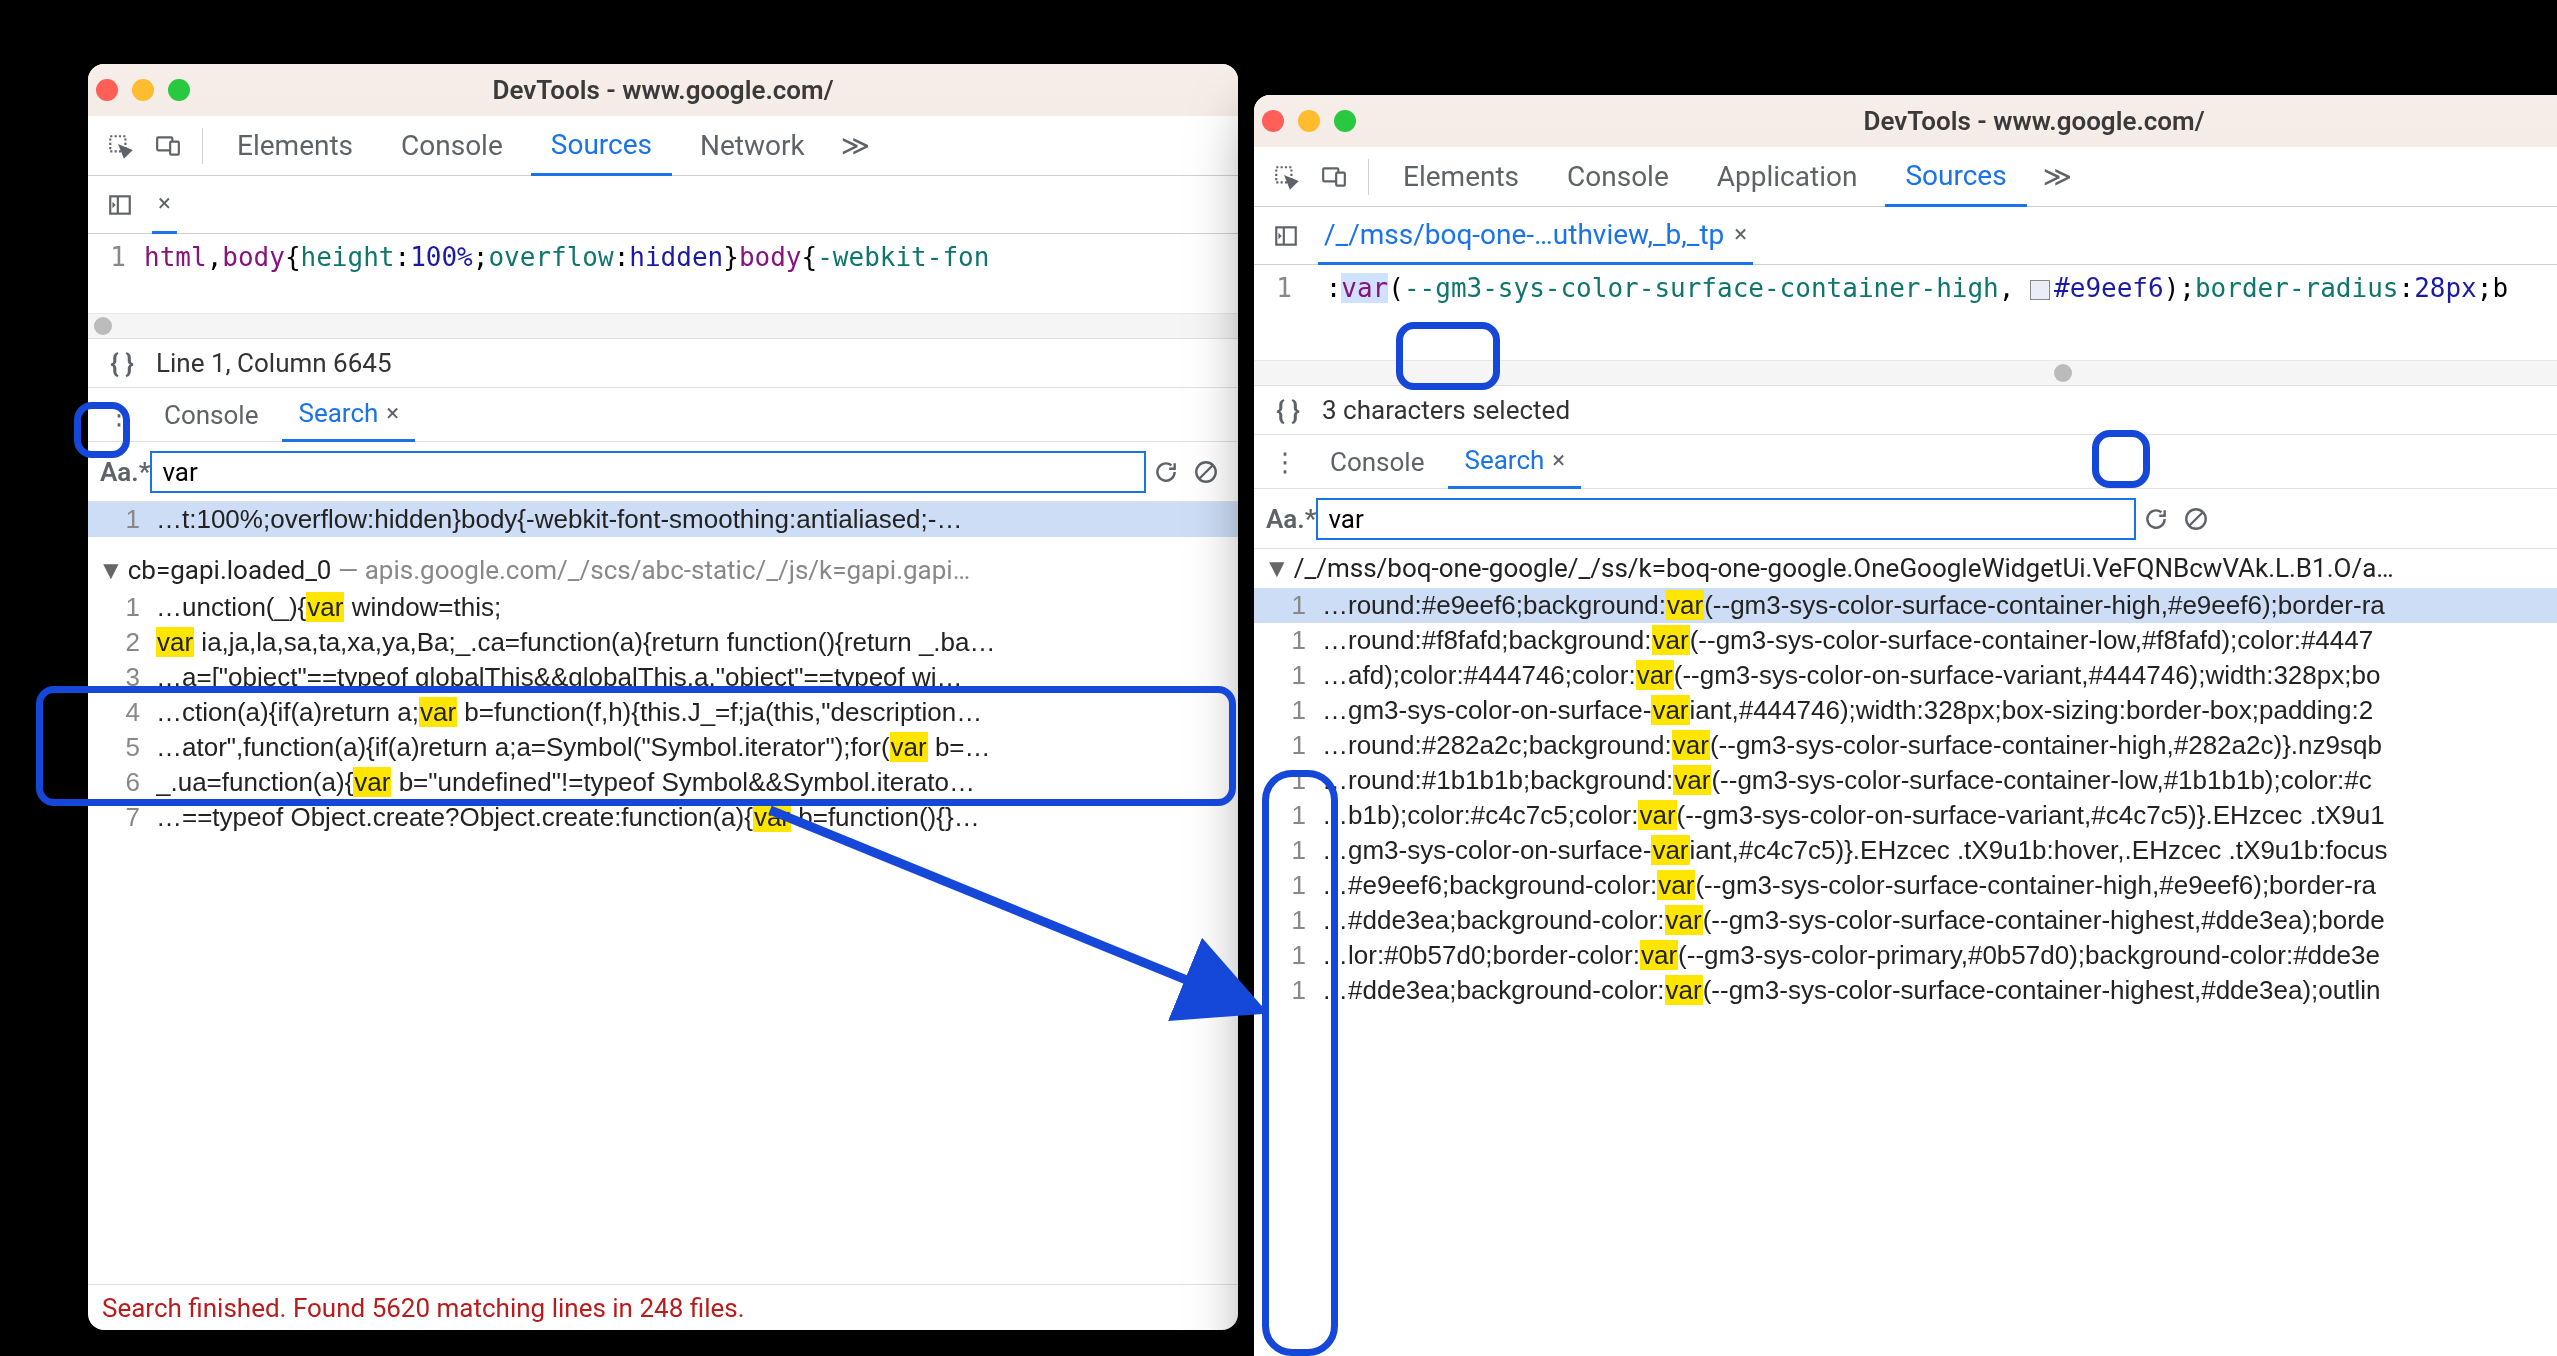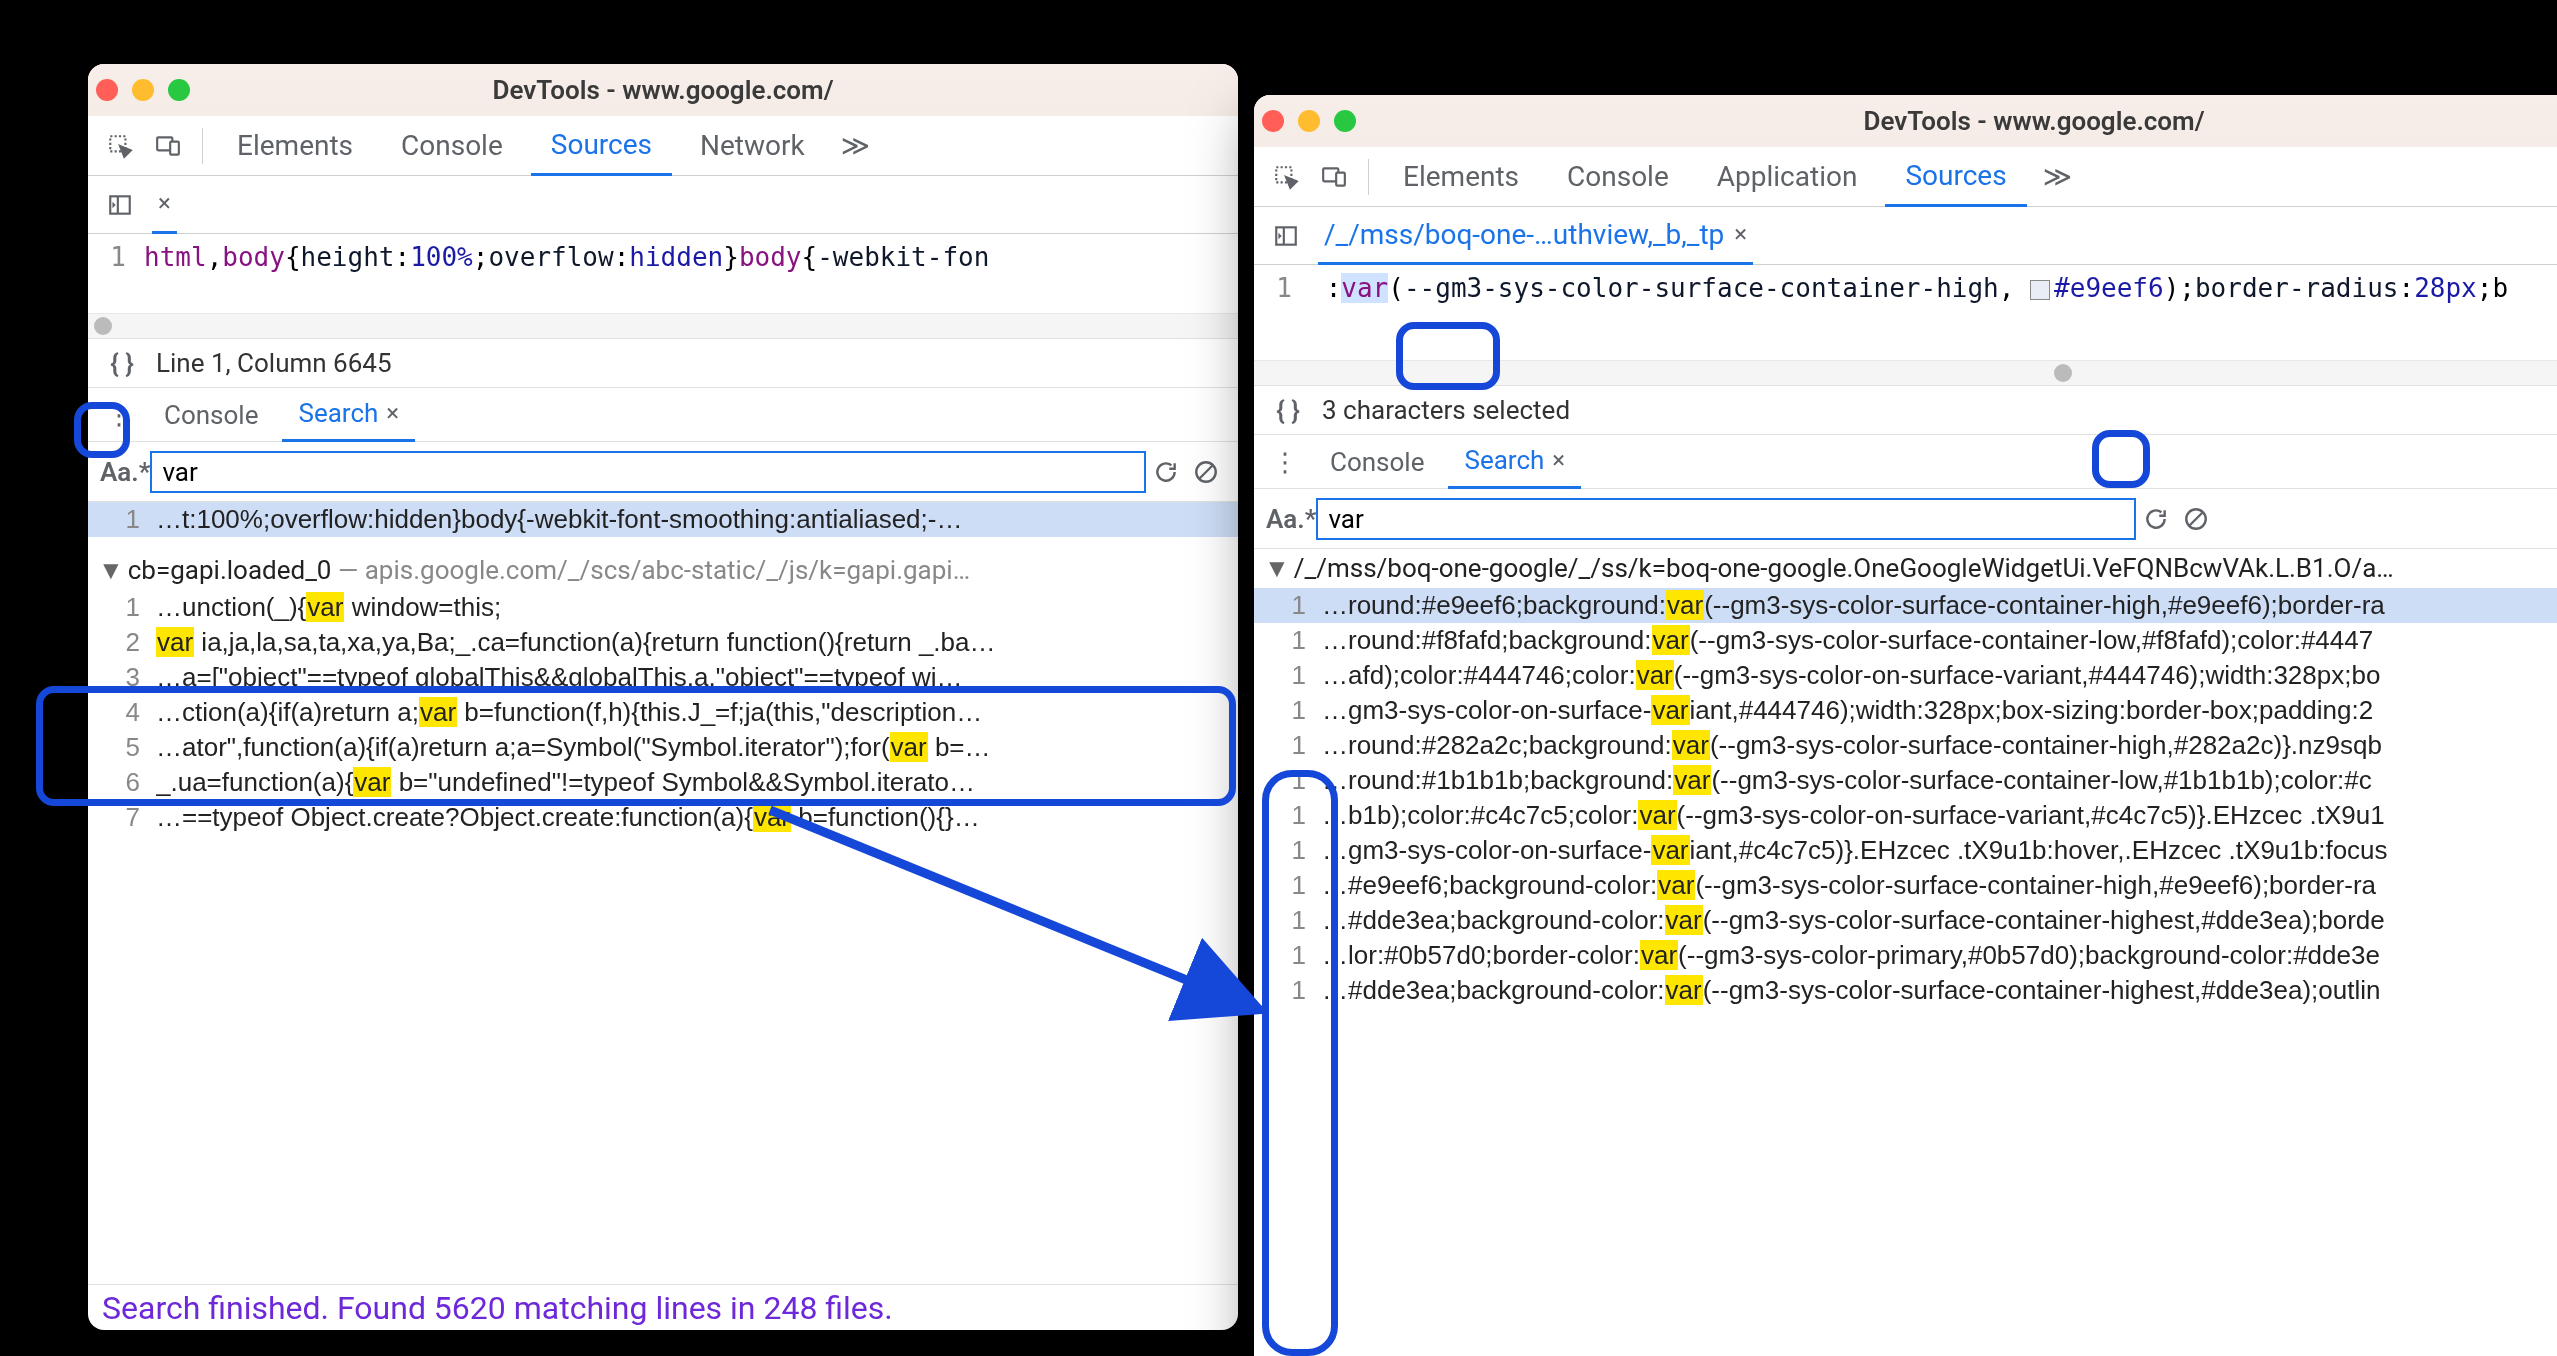--- a/index.html
+++ b/index.html
@@ -93,21 +93,21 @@
     padding: 8px 10px 0 0;
     color: #888;
     background: #fff;
   }
   .code-line {
     padding: 8px 0 0 8px;
     white-space: pre;
     overflow: hidden;
   }
   .tok-tag { color: #881280; }
-  .tok-prop { color: #0f172a; }
+  .tok-prop { color: #0f766e; }
   .tok-num { color: #1a1aa6; }
   .tok-str { color: #1a1aa6; }
   .tok-key { color: #881280; }
   .hl-sel { background: #cfe2ff; }
   .swatch {
     display: inline-block;
     width: 20px; height: 20px;
     border: 1px solid #888;
     vertical-align: -3px;
     margin-right: 4px;
@@ -193,22 +193,22 @@
     flex: 1;
     color: #222;
   }
   mark { background: #ffe600; color: #222; padding: 0 1px; }
   .footer {
     height: 46px;
     display: flex;
     align-items: center;
     padding: 0 14px;
     border-top: 1px solid #e0e0e0;
-    font-size: 32px;
-    color: #6d28d9;
+    font-size: 26px;
+    color: #b91c1c;
   }
   .ann {
     position: absolute;
     border: 7px solid #1547d8;
     border-radius: 18px;
     pointer-events: none;
     z-index: 100;
   }
   .arrow {
     position: absolute;

